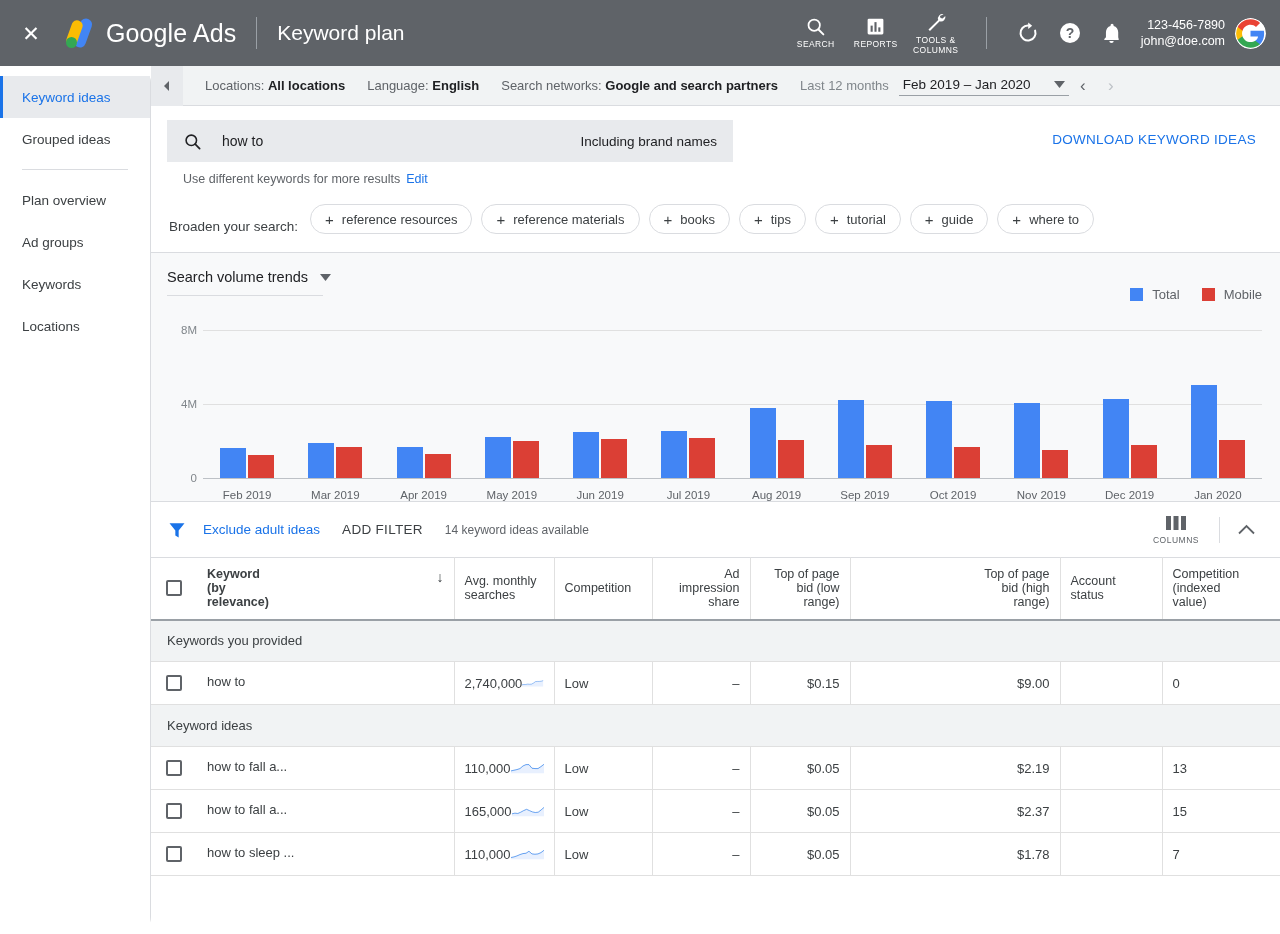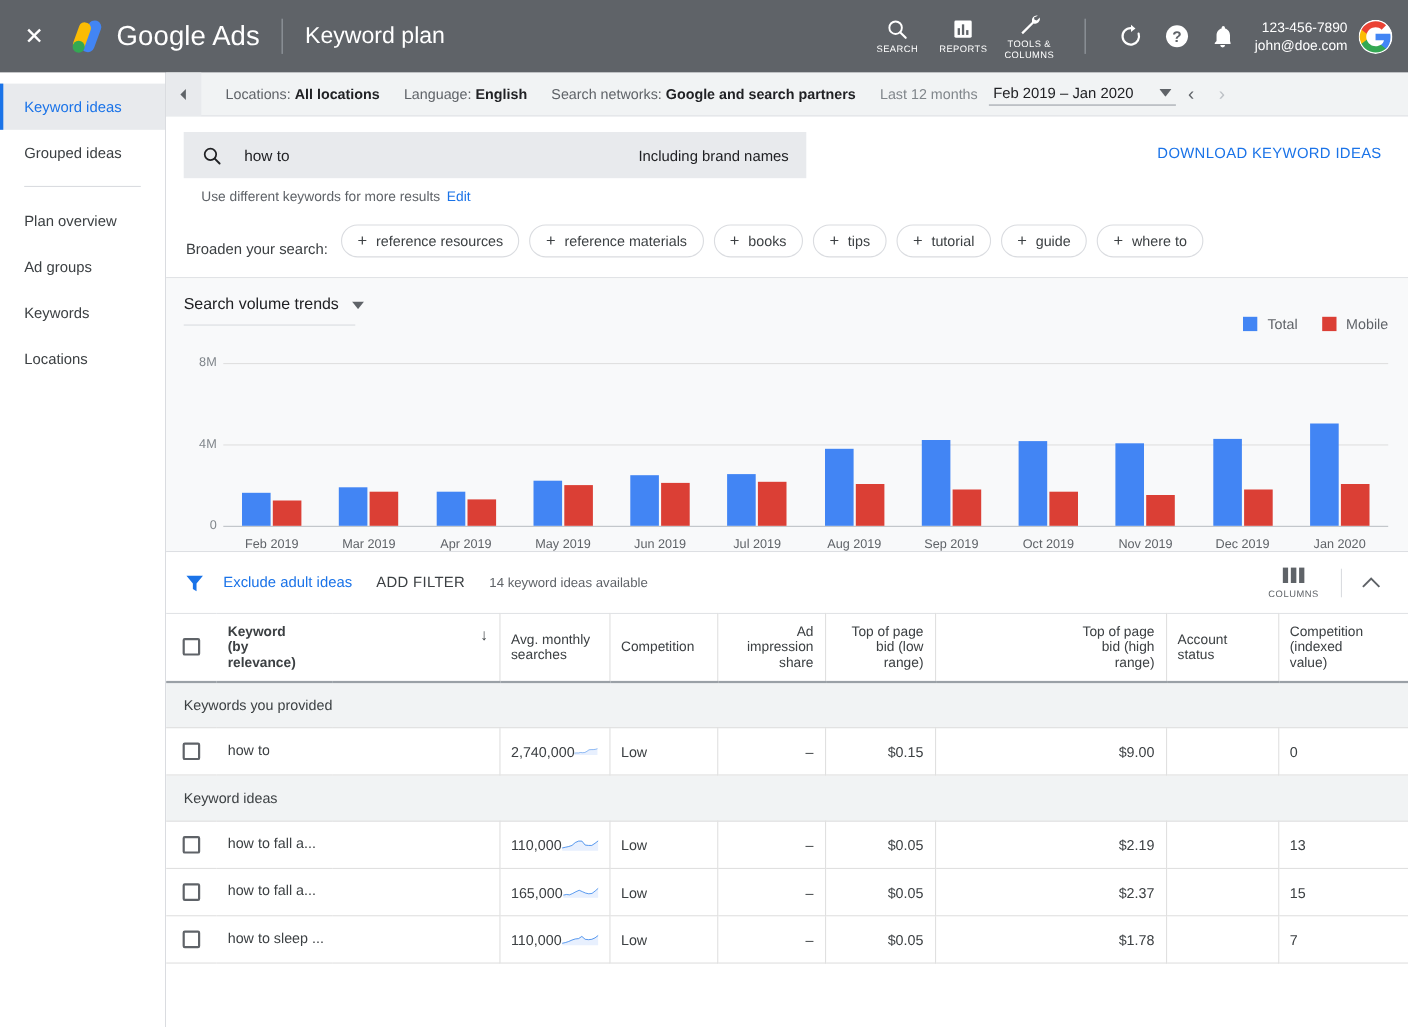--- a/index.html
+++ b/index.html
@@ -49,21 +49,21 @@
   .sidebar { width: 150px; background: #fff; padding-top: 10px; flex: 0 0 150px; }
   .side-item {
     height: 42px; display: flex; align-items: center; padding-left: 22px;
     font-size: 13.5px; color: #3c4043; cursor: pointer; position: relative;
   }
   .side-item.active { background: #e8eaed; color: #1a73e8; }
   .side-item.active::before {
     content: ""; position: absolute; left: 0; top: 0; bottom: 0; width: 3px; background: #1a73e8;
   }
   .side-div { height: 1px; background: #dadce0; margin: 9px 22px 9px 22px; }
-  .content { flex: 1; border-left: 1px solid #dadce0; display: flex; flex-direction: column; min-width: 0; }
+  .content { flex: 1; border-left: 1px solid #dadce0; display: flex; flex-direction: column; min-width: 0; border-radius: 17px; }
   
   .fstrip {
     height: 40px; background: #f1f3f4; display: flex; align-items: center;
     font-size: 13px; border-bottom: 1px solid #dadce0; padding-right: 8px;
   }
   .fstrip .collapse {
     width: 32px; height: 40px; display: flex; align-items: center; justify-content: center;
     background: #e8eaed; cursor: pointer;
   }
   .fitem { margin-left: 22px; color: #5f6368; white-space: nowrap; cursor: pointer; }

